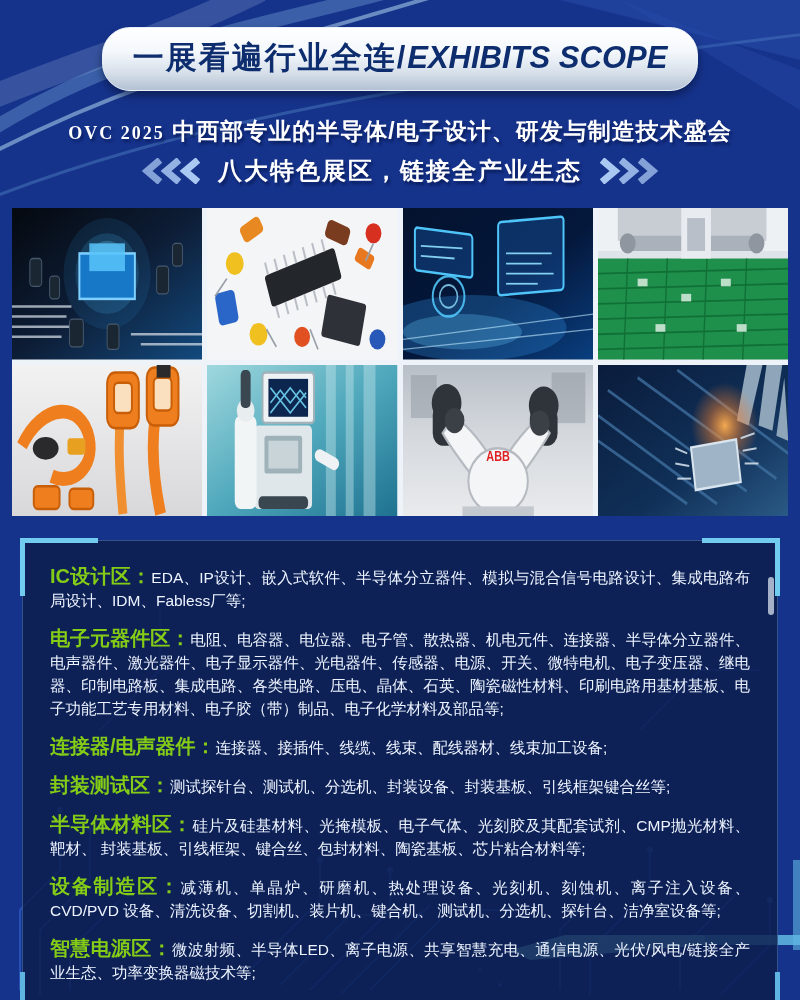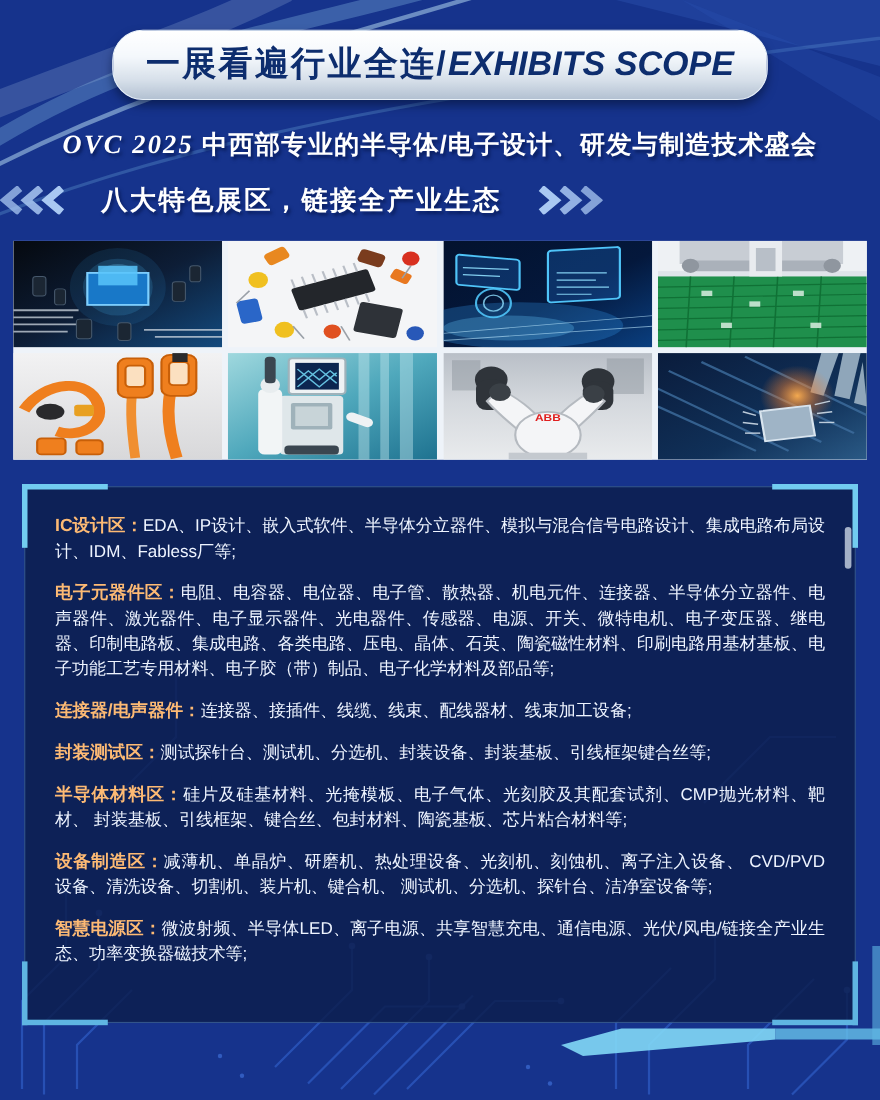--- a/index.html
+++ b/index.html
@@ -27,32 +27,32 @@
   .banner-title { font-size:31px; font-weight:bold; color:#0d2d6e; white-space:nowrap; }
   .banner-title .zh { letter-spacing:2px; }
   .banner-title .en { font-style:italic; letter-spacing:0px; }
 
   
   .intro { margin-top:25px; text-align:center; color:#ffffff; }
   .intro-line1 {
     font-size:23px; font-weight:bold; letter-spacing:1px;
     text-shadow:2px 3px 3px rgba(8,28,92,.95);
   }
-  .intro-line1 .serif { font-family:"Liberation Serif","DejaVu Serif",serif; font-size:24px; letter-spacing:2px;font-style:italic; }
+  .intro-line1 .serif { font-family:"Liberation Serif","DejaVu Serif",serif; font-size:18px; letter-spacing:2px; }
   .intro-line2 {
-    margin-top:19px; font-size:24px; font-weight:bold; letter-spacing:2px;
+    margin-top:8px; font-size:24px; font-weight:bold; letter-spacing:2px;
     text-shadow:2px 3px 3px rgba(8,28,92,.95);
-    display:flex; align-items:center; justify-content:flex-start; gap:32px;
+    display:flex; align-items:center; justify-content:center; gap:16px;
   }
   .chev { display:inline-block; }
 
   
   .gallery {
     margin:21px 12px 0 12px;
-    height:199px;
+    height:308px;
     display:grid;
     grid-template-columns:repeat(4,1fr);
     grid-template-rows:1fr 1fr;
     gap:5px;
     background:#eef3f9;
   }
   .gallery .cell { overflow:hidden; }
   .gallery svg { display:block; width:100%; height:100%; }
 
   
@@ -67,21 +67,21 @@
   .corner { position:absolute; width:78px; height:58px; }
   .corner.tl { top:-3px; left:-3px; border-top:5px solid #72ccf0; border-left:5px solid #72ccf0; }
   .corner.tr { top:-3px; right:-3px; border-top:5px solid #72ccf0; border-right:5px solid #72ccf0; }
   .corner.bl { bottom:-3px; left:-3px; border-bottom:5px solid #5fb5e2; border-left:5px solid #5fb5e2; }
   .corner.br { bottom:-3px; right:-3px; border-bottom:5px solid #5fb5e2; border-right:5px solid #5fb5e2; }
   .edge-highlight {
     position:absolute; right:3px; top:36px; width:6px; height:38px;
     border-radius:3px; background:rgba(215,225,238,.75);
   }
   .zone { font-size:15.5px; line-height:23px; color:#eef4ff; margin-bottom:15px; text-align:justify; }
-  .zone b { color:#fdba74; font-size:16px; }
+  .zone b { color:#84cc16; font-size:20px; }
 
 </style>
 </head>
 <body>
 
 <div class="bg-layer">
   <svg style="top:0" width="800" height="240" viewBox="0 0 800 240">
     <path d="M -40 150 C 120 40, 260 30, 430 -20" fill="none" stroke="#9fd8f4" stroke-width="14" opacity="0.28"></path>
     <path d="M -40 170 C 140 70, 300 40, 520 -30" fill="none" stroke="#bfe6f8" stroke-width="4" opacity="0.5"></path>
     <path d="M -40 210 C 180 120, 420 80, 840 30" fill="none" stroke="#7fc4ec" stroke-width="3" opacity="0.25"></path>

